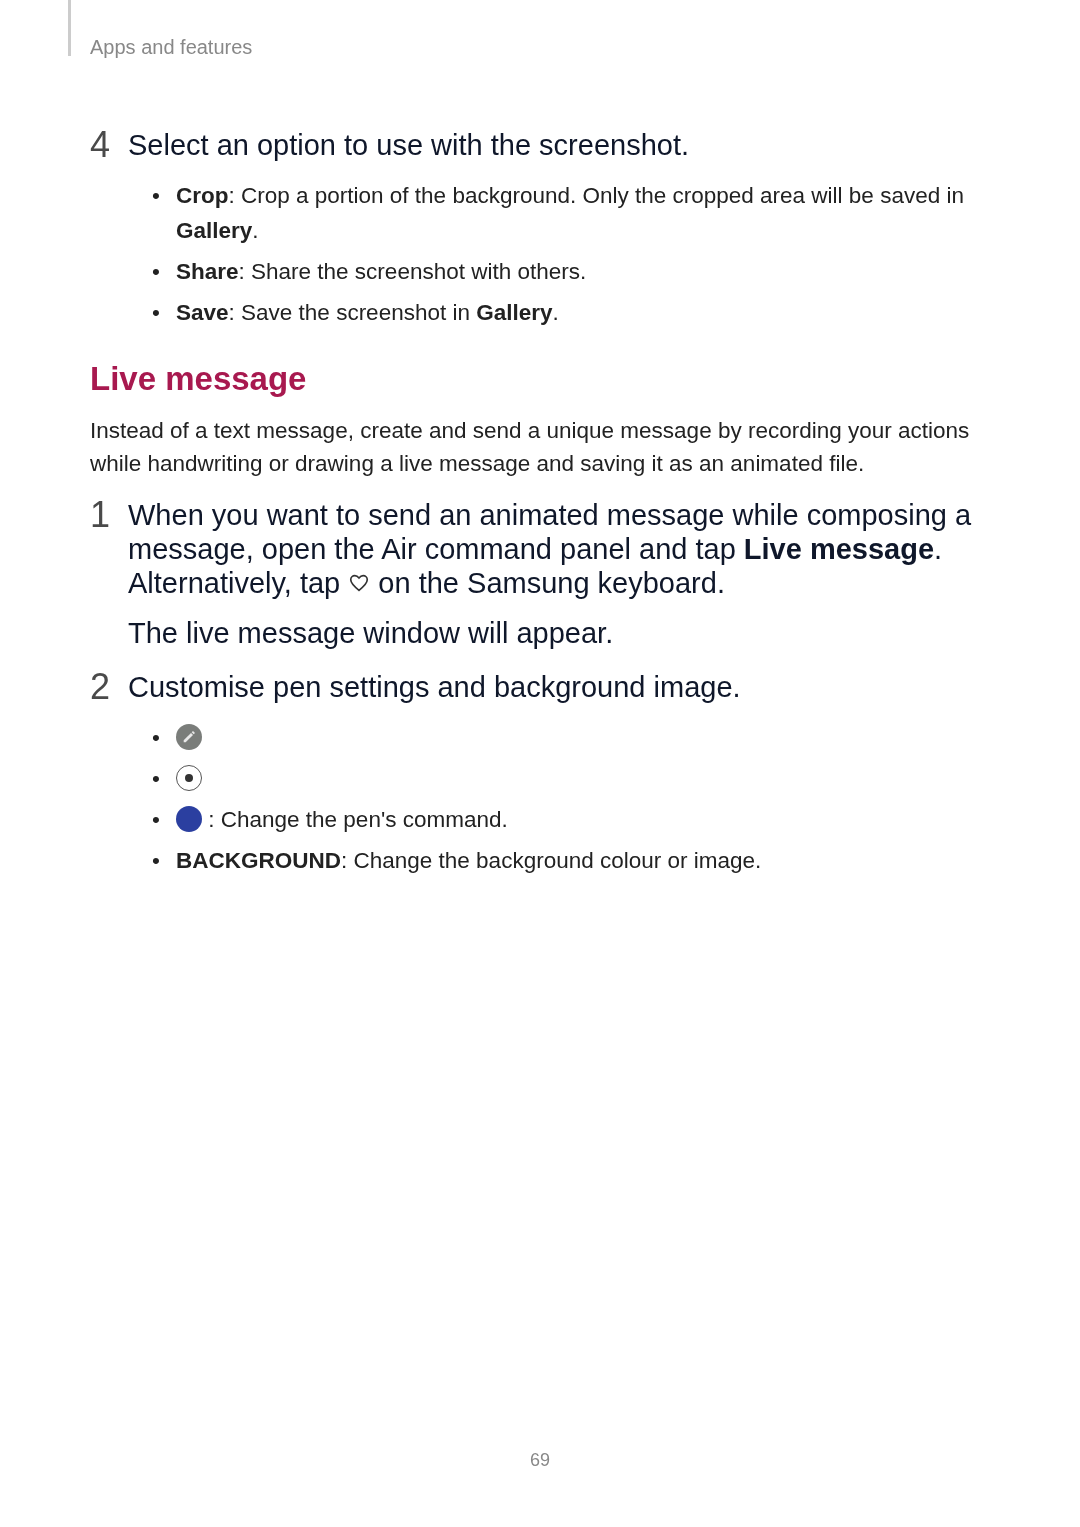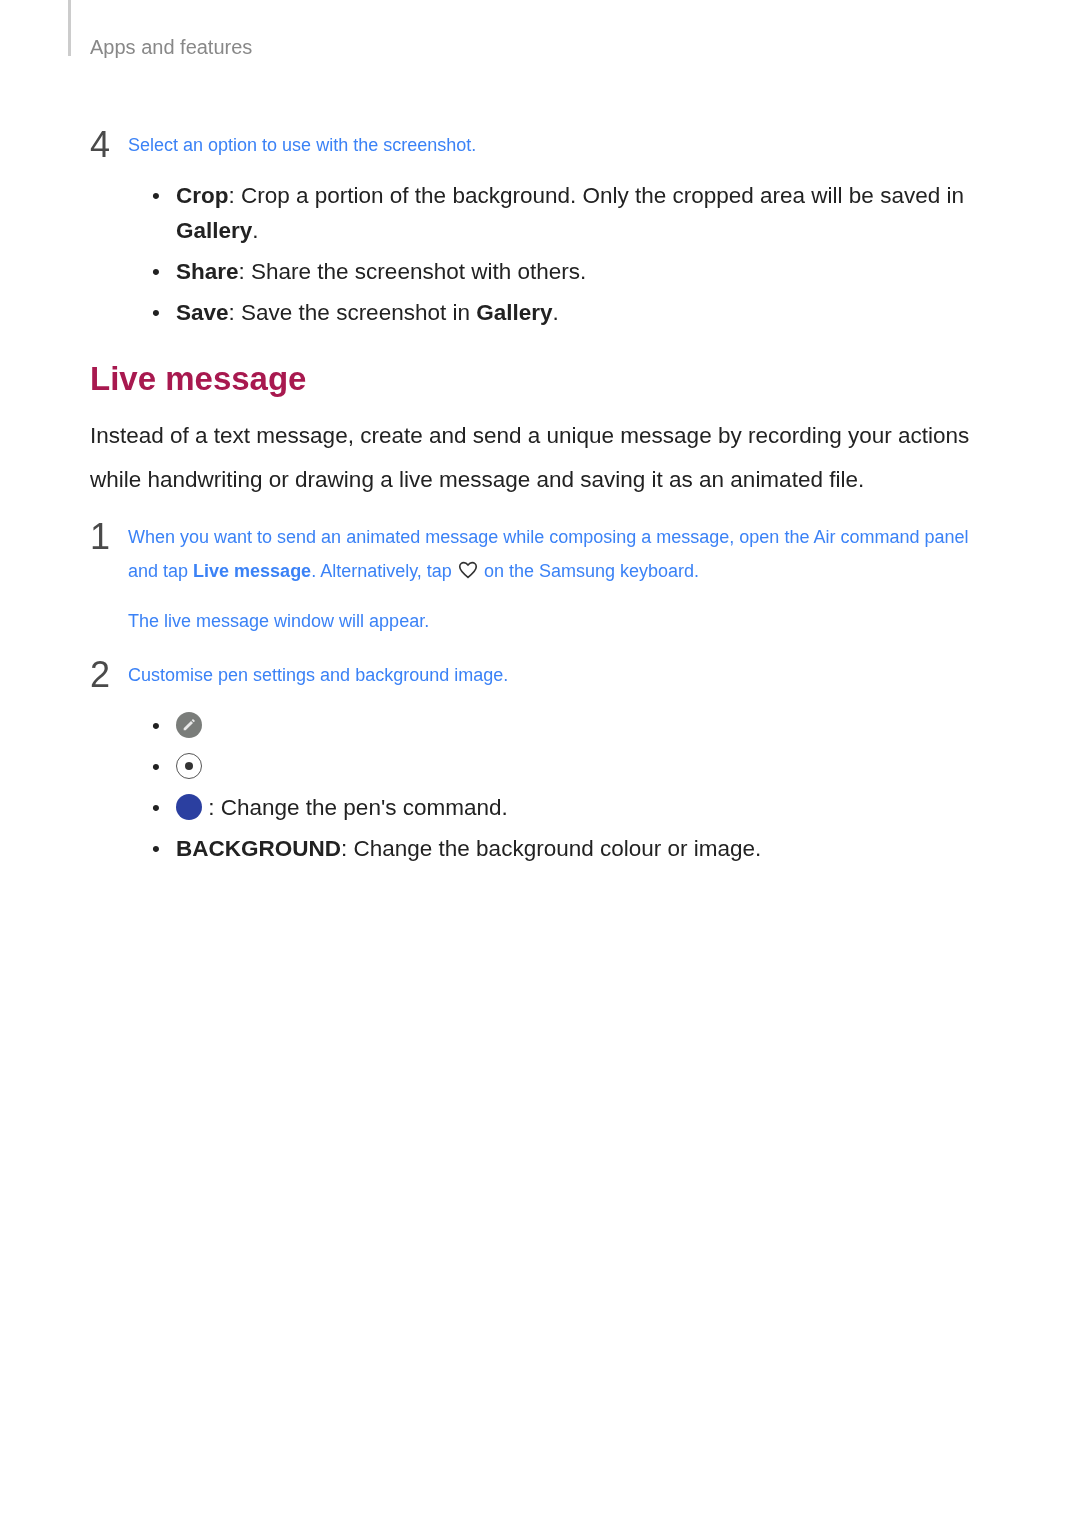--- a/index.html
+++ b/index.html
@@ -3,27 +3,27 @@
 <meta charset="utf-8">
 <style>
   * { box-sizing: border-box; margin: 0; padding: 0; }
   html, body { width: 1080px; height: 1527px; background: #fff; font-family: "Segoe UI", "Helvetica Neue", Arial, sans-serif; color: #222; }
   .page { position: relative; width: 1080px; height: 1527px; padding: 38px 90px 0 90px; border-radius: 30px; }
   .header-mark { position: absolute; left: 68px; top: 0; width: 3px; height: 56px; background: #ccc; }
   .header-text { position: absolute; left: 90px; top: 36px; font-size: 20px; color: #888; }
   .content { padding-top: 90px; }
   .num-item { display: flex; margin-bottom: 8px; }
   .num { font-size: 36px; font-weight: 400; color: #4a4a4a; width: 38px; line-height: 34px; font-family: "Segoe UI", "Helvetica Neue", Arial, sans-serif; }
-  .num-body { flex: 1; font-size: 18px; line-height: 34px; color: #3b82f6; }
+  .num-body { flex: 1; font-size: 29px; line-height: 34px; color: #0f172a; }
   .bullets { margin-top: 16px; margin-bottom: 12px; }
   .b-item { display: flex; align-items: flex-start; margin-left: 62px; margin-bottom: 6px; font-size: 22.5px; line-height: 35px; }
   .b-dot { width: 24px; flex-shrink: 0; color: #222; }
   .b-text { flex: 1; }
   .h2 { color: #a8194f; font-size: 33px; font-weight: 600; margin-top: 30px; margin-bottom: 16px; }
-  .p { font-size: 22.5px; line-height: 44px; color: #222; margin-bottom: 18px; }
+  .p { font-size: 22.5px; line-height: 33px; color: #222; margin-bottom: 18px; }
   strong, .bold { font-weight: 700; }
   .icon { display: inline-block; vertical-align: middle; position: relative; top: -2px; }
   .ic-pen-eff { width: 26px; height: 26px; border-radius: 50%; background: #7a7d7a; display: inline-flex; align-items: center; justify-content: center; }
   .ic-pen-eff svg { width: 16px; height: 16px; }
   .ic-radius { width: 26px; height: 26px; border-radius: 50%; border: 1.5px solid #555; display: inline-flex; align-items: center; justify-content: center; background: #fff; }
   .ic-radius-inner { width: 8px; height: 8px; border-radius: 50%; background: #333; }
   .ic-colour { width: 26px; height: 26px; border-radius: 50%; background: #2b3fa0; }
   .ic-heart { display: inline-flex; vertical-align: middle; position: relative; top: -2px; }
   .ic-heart svg { width: 22px; height: 22px; }
   .page-num { position: absolute; bottom: 56px; left: 0; right: 0; text-align: center; font-size: 18px; color: #888; }
@@ -114,13 +114,14 @@
       <div class="b-item">
         <span class="b-dot">•</span>
         <span class="b-text">
           <span class="bold">BACKGROUND</span><span>: Change the background colour or image.</span>
         </span>
       </div>
     </div>
 
   </div>
 
+  <div class="page-num">69</div>
 </div>
 
 </body></html>

